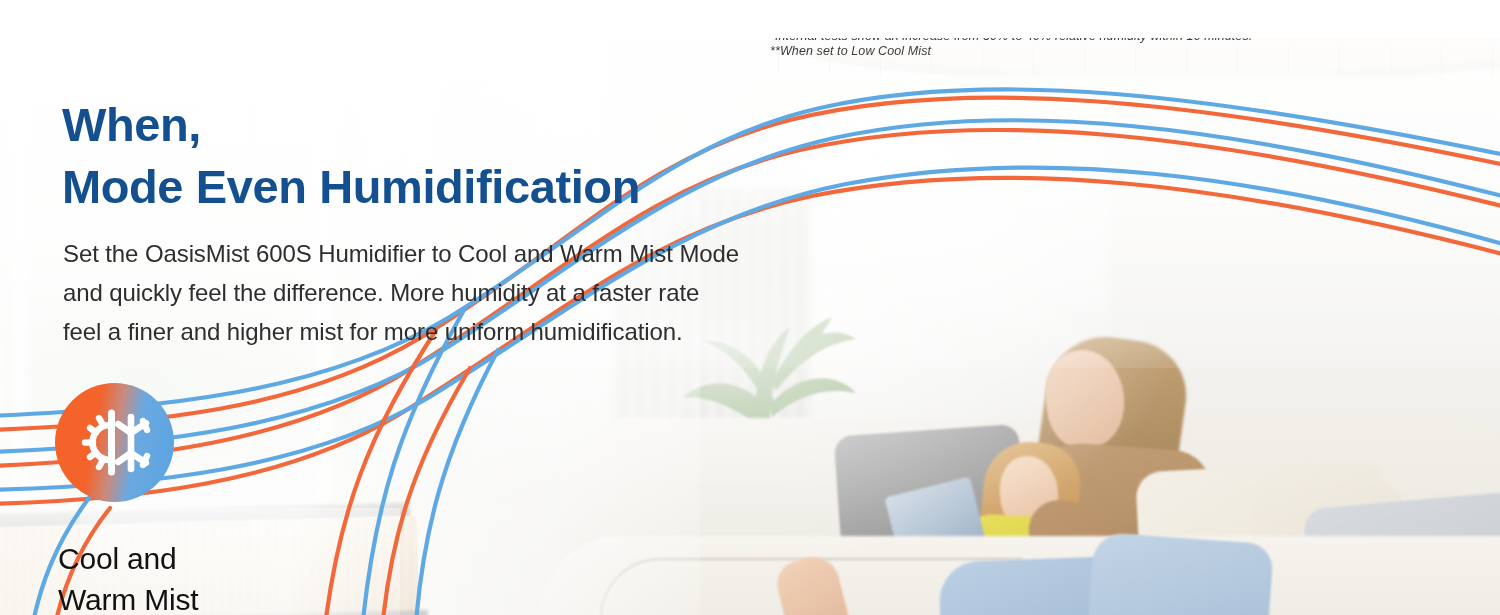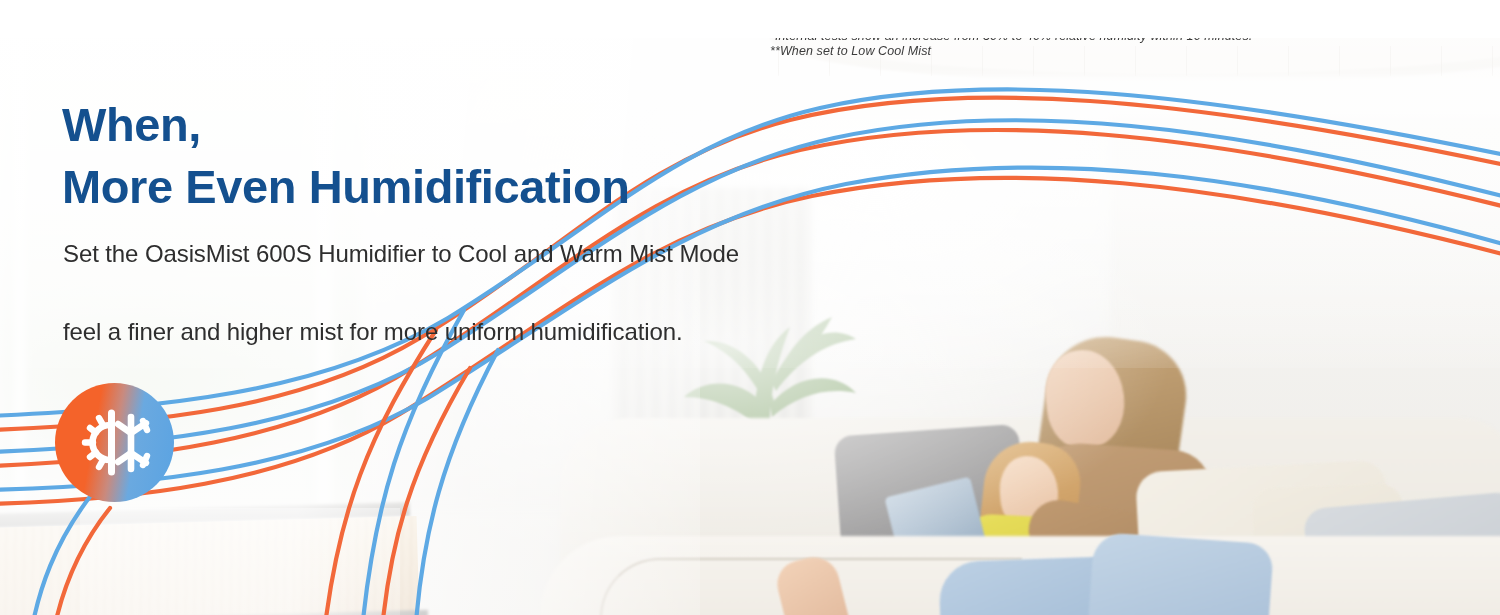--- a/index.html
+++ b/index.html
@@ -309,26 +309,26 @@
     </g>
   </svg>
 
   <div class="footnotes">
     <div>*Internal tests show an increase from 30% to 40% relative humidity within 10 minutes.</div>
     <div>**When set to Low Cool Mist</div>
   </div>
 
   <h1 class="headline">
     <span>When,</span><br>
-    <span>More Even Humidification</span>
+    <span>Mode Even Humidification</span>
   </h1>
 
   <p class="body-copy">
     <span>Set the OasisMist 600S Humidifier to Cool and Warm Mist Mode</span><br>
-    <br>
+    <span>and quickly feel the difference. More humidity at a faster rate</span><br>
     <span>feel a finer and higher mist for more uniform humidification.</span>
   </p>
 
   <div class="badge">
     <svg width="119" height="119" viewBox="0 0 119 119">
       <g fill="none" stroke="#ffffff" stroke-width="6.4" stroke-linecap="round">
 
         <path d="M55,42 A17,17 0 0 0 55,77" stroke-width="6.6"></path>
         <path d="M30,59.5 h8"></path>
         <path d="M35,45 l6,4.6"></path>
@@ -343,16 +343,17 @@
         <path d="M76,50 l-13,-9"></path>
         <path d="M76,70 l15,10"></path>
         <path d="M76,70 l-13,9"></path>
         <path d="M88,38 l4,9"></path>
         <path d="M88,82 l4,-9"></path>
       </g>
     </svg>
   </div>
 
   <div class="badge-label">
-    <br>
+    <span>Cool and</span><br>
+    <span>Warm Mist</span>
   </div>
 
 </div>
 
 </body></html>

